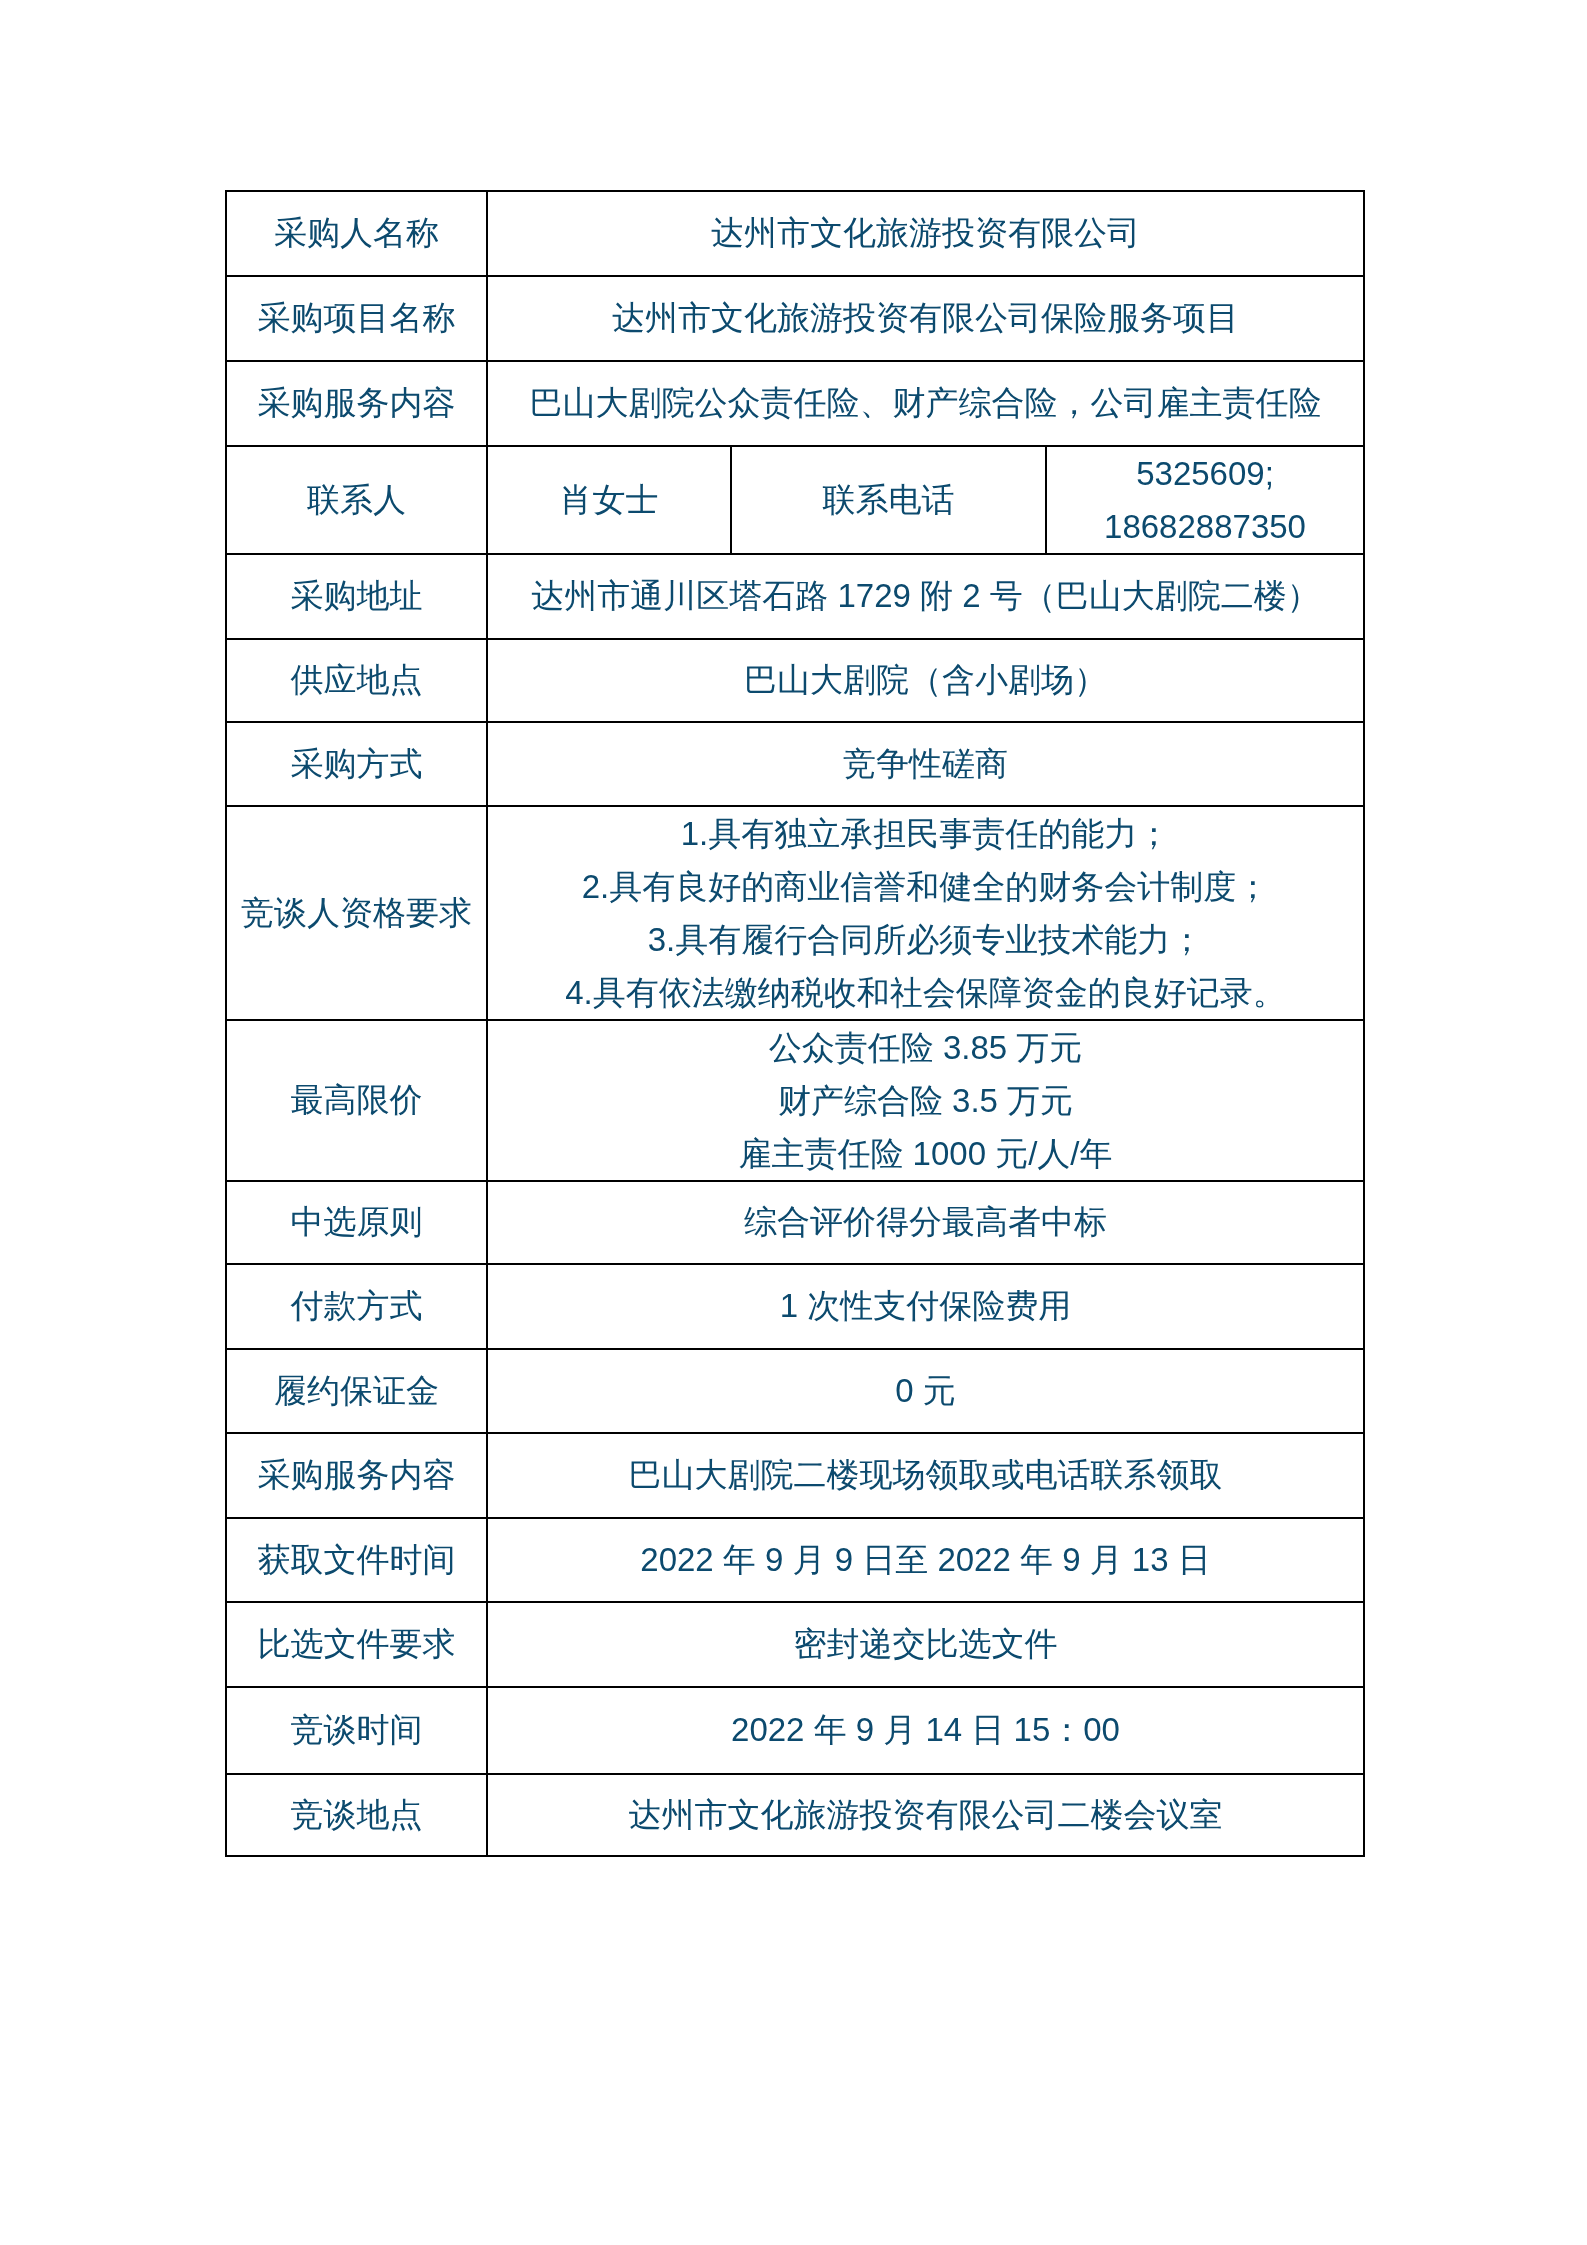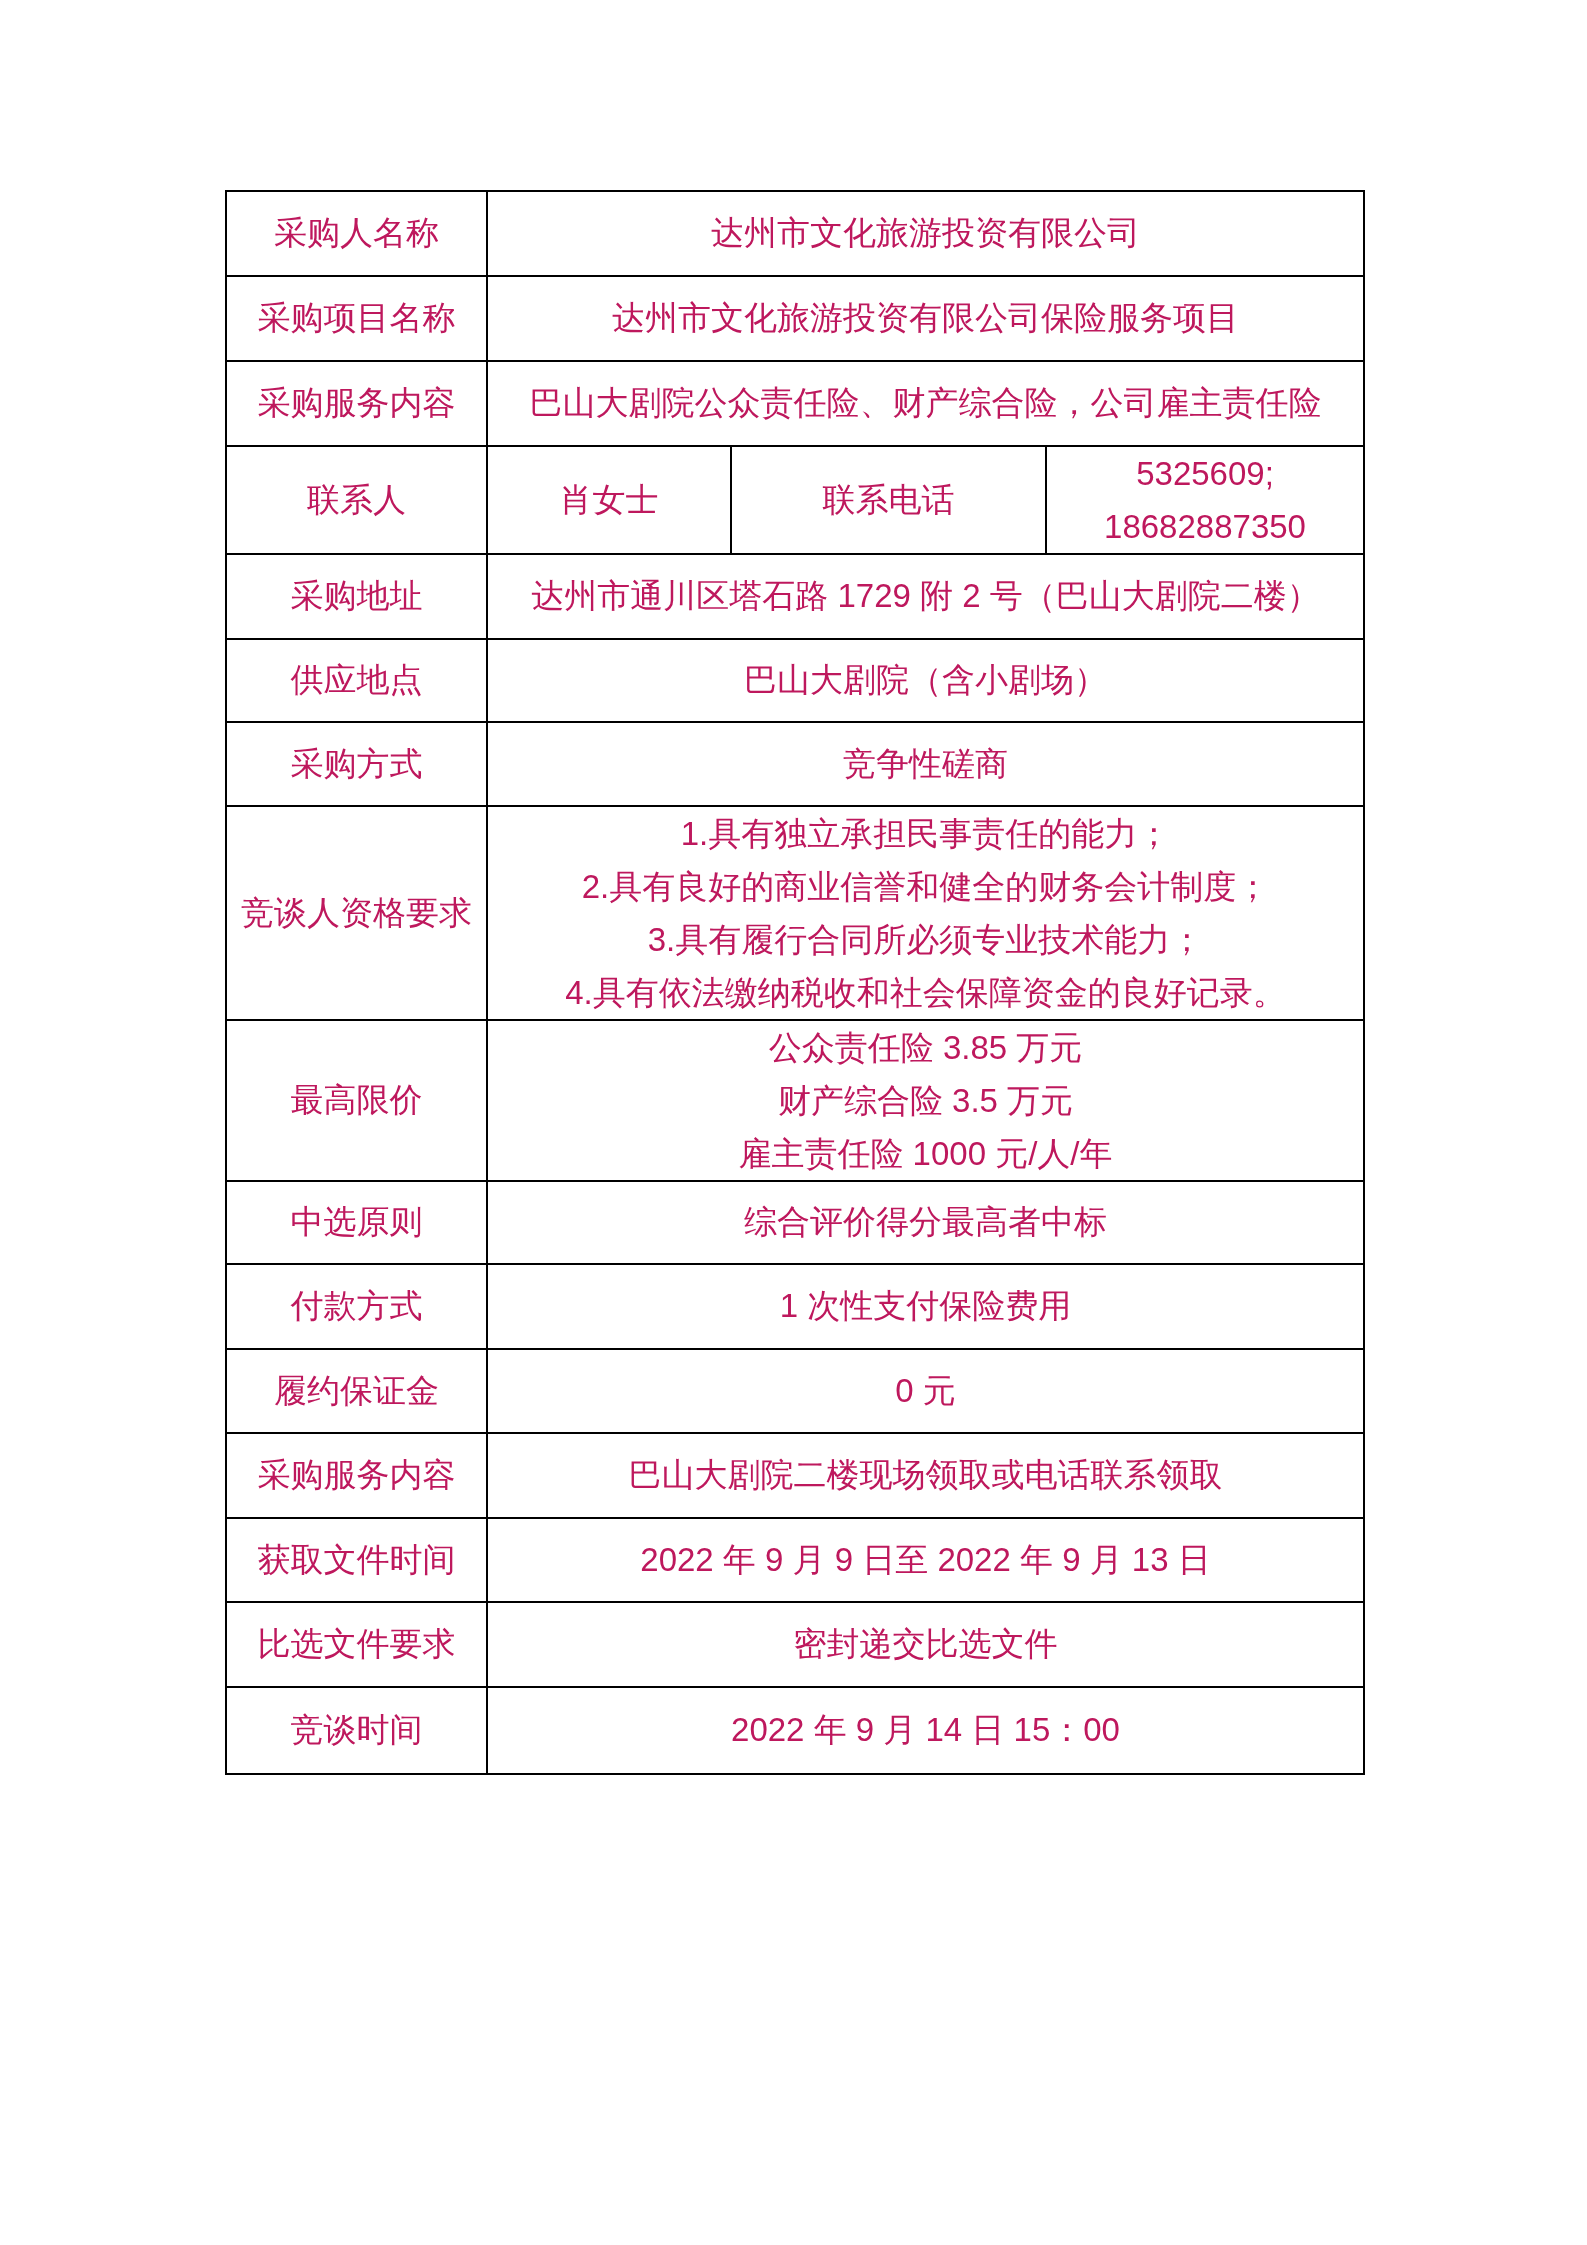--- a/index.html
+++ b/index.html
@@ -6,21 +6,21 @@
     margin: 0;
     padding: 0;
     background: #ffffff;
   }
   .page {
     position: relative;
     width: 1587px;
     height: 2245px;
     background: #ffffff;
     font-family: "Liberation Sans", "DejaVu Sans", sans-serif;
-    color: #be185d;
+    color: #0c4a6e;
     overflow: hidden;
   }
   table.doc {
     position: absolute;
     left: 225px;
     top: 190px;
     width: 1138px;
     border-collapse: collapse;
     table-layout: fixed;
   }
@@ -140,16 +140,20 @@
     <tr style="height:85px">
       <td>比选文件要求</td>
       <td colspan="3">密封递交比选文件</td>
     </tr>
 
     <tr style="height:87px">
       <td>竞谈时间</td>
       <td colspan="3">2022 年 9 月 14 日  15：00</td>
     </tr>
 
+    <tr style="height:82px">
+      <td>竞谈地点</td>
+      <td colspan="3">达州市文化旅游投资有限公司二楼会议室</td>
+    </tr>
 
   </tbody>
     </table>
 </div>
 
 </body></html>

